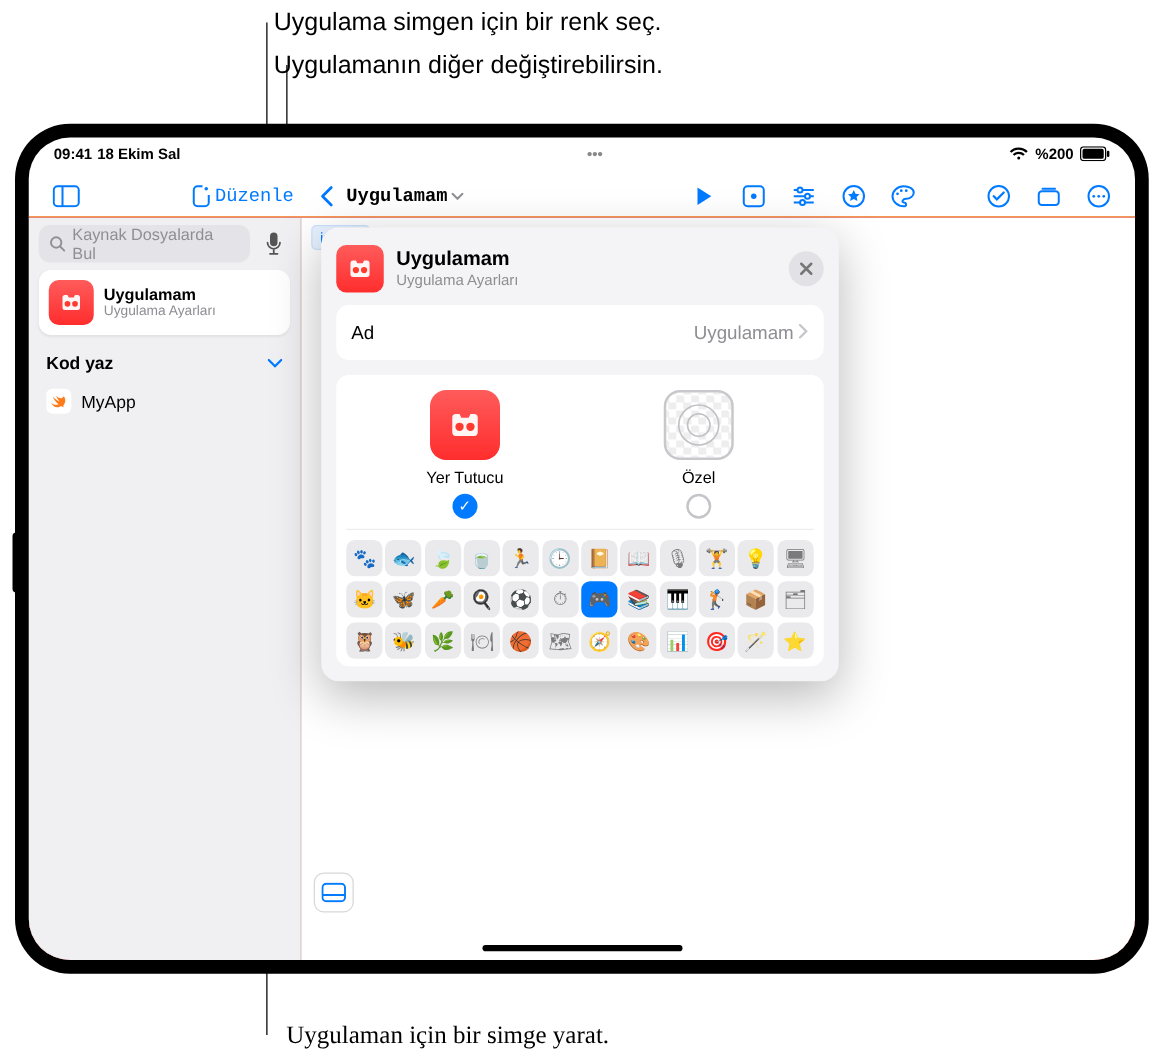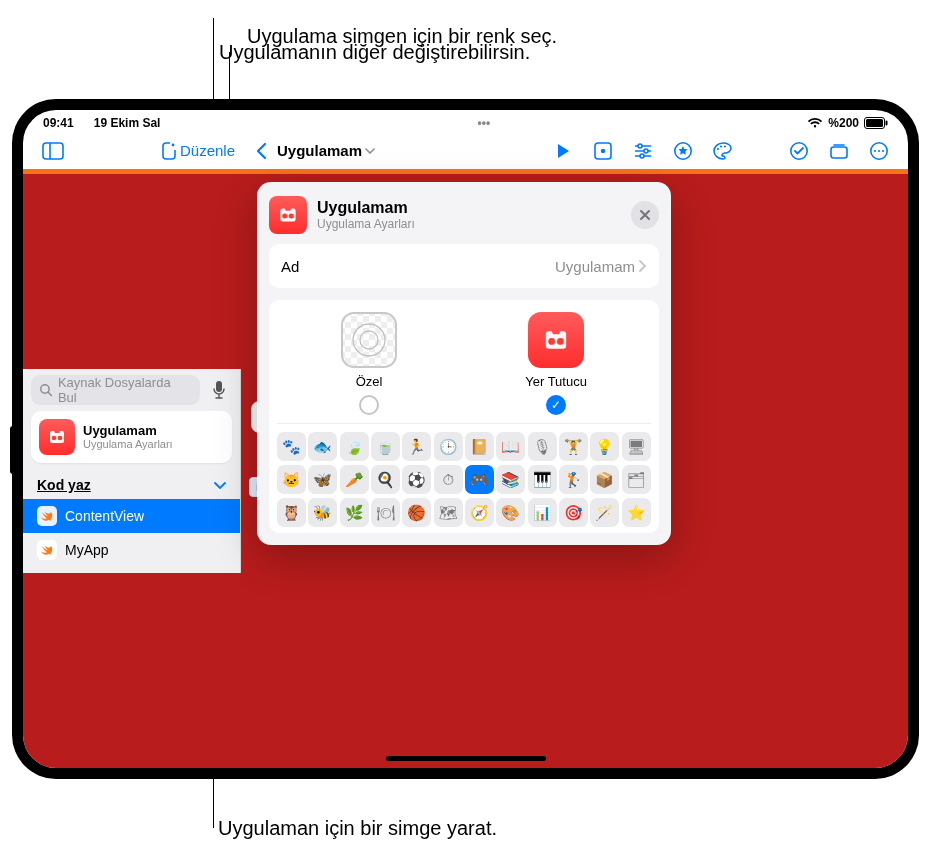--- a/index.html
+++ b/index.html
@@ -58,31 +58,32 @@
 
 .statusbar {
   display: flex;
   justify-content: space-between;
   align-items: center;
   padding: 4px 20px 0;
   font-size: 12px;
   font-weight: 600;
   height: 22px;
 }
-.statusbar-left { display: flex; gap: 20px; }
+.statusbar-left { display: flex; gap: 4px; }
 .statusbar-right { display: flex; gap: 5px; align-items: center; }
 .status-icon { display: inline-flex; align-items: center; }
 
 
 .toolbar {
   display: flex;
-  align-items: center;
+  align-items: flex-end;
   height: 42px;
-  border-bottom: 5px solid #f97316;
+  border-bottom: 1px solid #f97316;
   padding: 0 8px;
+  font-family: Liberation Mono, monospace;
 }
 .tb-left {
   width: 212px;
   display: flex;
   align-items: center;
   gap: 8px;
   padding-left: 6px;
 }
 .tb-icon {
   width: 32px;
@@ -135,21 +136,20 @@
   width: 22px; height: 22px;
   display: flex; align-items: center; justify-content: center;
 }
 
 
 .main {
   flex: 1;
   display: flex;
   overflow: hidden;
   background: #b91c1c;
-  align-items: center;
 }
 
 
 .sidebar {
   width: 218px;
   background: #f0f0f2;
   border-right: 1px solid #d8d8d8;
   display: flex;
   flex-direction: column;
   padding: 6px 0;
@@ -200,21 +200,20 @@
 .sidebar-card-title { font-weight: 600; }
 .sidebar-card-sub { color: #8e8e93; font-size: 11px; }
 .sidebar-section-head {
   display: flex;
   align-items: center;
   justify-content: space-between;
   padding: 4px 14px;
   font-size: 14px;
   font-weight: 700;
   margin-bottom: 2px;
-  text-decoration: underline;
 }
 .sidebar-chevron { color: #007aff; }
 .sidebar-item {
   display: flex;
   align-items: center;
   gap: 8px;
   padding: 7px 14px;
   font-size: 14px;
 }
 .sidebar-item.sel {
@@ -396,44 +395,44 @@
   border-left: 1px solid #000;
 }
 .bracket-top, .bracket-bot {
   position: absolute;
   width: 6px; height: 1px; background: #000;
 }
 </style>
 </head>
 <body>
 
-<div class="callout" style="left:219px; top:25px;margin-left:28px;">Uygulama simgen için bir renk seç.</div>
+<div class="callout" style="left:219px; top:7px;">Uygulama simgen için bir renk seç.</div>
 <div class="callout" style="left:219px; top:41px;">Uygulamanın diğer değiştirebilirsin.</div>
-<div class="callout" style="left:218px; top:817px;">Uygulaman için bir simge yarat.</div>
+<div class="callout" style="left:229px; top:817px;font-family:Liberation Serif, serif;">Uygulaman için bir simge yarat.</div>
 
 <div class="callout-line" style="left:213px; top:18px; width:1px; height:334px;"></div>
 <div class="callout-line" style="left:213px; top:351px; width:48px; height:1px;"></div>
 <div class="callout-line" style="left:229px; top:52px; width:1px; height:244px;"></div>
 <div class="callout-line" style="left:229px; top:295px; width:32px; height:1px;"></div>
 
 <div class="bracket" style="left:258px; top:392px; height:224px;">
   <div class="bracket-top" style="left:0; top:0;"></div>
   <div class="bracket-bot" style="left:0; bottom:0;"></div>
 </div>
 <div class="callout-line" style="left:213px; top:504px; width:45px; height:1px;"></div>
 <div class="callout-line" style="left:213px; top:504px; width:1px; height:324px;"></div>
 
 <div class="ipad">
   <div class="ipad-notch"></div>
   <div class="ipad-screen">
 
     <div class="statusbar">
       <div class="statusbar-left">
         <span>09:41</span>
-        <span>19 Ekim Sal</span>
+        <span>18 Ekim Sal</span>
       </div>
       <span style="color:#888;">•••</span>
       <div class="statusbar-right">
         <span class="status-icon">
           <svg width="16" height="12" viewBox="0 0 16 12">
               <path d="M8 10.5a1.2 1.2 0 100-2.4 1.2 1.2 0 000 2.4zM3.2 6.3a6.8 6.8 0 019.6 0l-1.3 1.3a5 5 0 00-7 0zM.8 3.9a10.2 10.2 0 0114.4 0l-1.3 1.3a8.4 8.4 0 00-11.8 0z" fill="#000"></path>
             </svg>
         </span>
         <span>%200</span>
         <span class="status-icon">
@@ -571,28 +570,20 @@
 
         <div class="sidebar-section-head">
           <span>Kod yaz</span>
           <span class="sidebar-chevron">
             <svg width="12" height="8" viewBox="0 0 12 8">
                 <path d="M1 1l5 5 5-5" stroke="#007aff" stroke-width="1.8" fill="none" stroke-linecap="round"></path>
               </svg>
           </span>
         </div>
 
-        <div class="sidebar-item sel">
-          <div class="swift-icon">
-            <svg width="14" height="14" viewBox="0 0 14 14">
-                <path d="M11 3c1.8 2.3 1.6 5.3-.4 7.4.3.6.3 1.2 0 1.6-.7-1-1.7-1.2-2.8-.7C5 12.7 2.4 11 1 8.3 3 10 5.3 10.2 6.8 9.3 4.6 7.7 2.8 5.3 2.2 3.2c1.6 1.9 3.7 3.4 5.5 4 .0 0-2-2.4-2.9-4.6C6.8 4.4 9.2 6 11 3z" fill="#ff7b17"></path>
-              </svg>
-          </div>
-          <span>ContentView</span>
-        </div>
         <div class="sidebar-item">
           <div class="swift-icon">
             <svg width="14" height="14" viewBox="0 0 14 14">
                 <path d="M11 3c1.8 2.3 1.6 5.3-.4 7.4.3.6.3 1.2 0 1.6-.7-1-1.7-1.2-2.8-.7C5 12.7 2.4 11 1 8.3 3 10 5.3 10.2 6.8 9.3 4.6 7.7 2.8 5.3 2.2 3.2c1.6 1.9 3.7 3.4 5.5 4 .0 0-2-2.4-2.9-4.6C6.8 4.4 9.2 6 11 3z" fill="#ff7b17"></path>
               </svg>
           </div>
           <span>MyApp</span>
         </div>
       </div>
 
@@ -640,39 +631,39 @@
                 </svg>
             </span>
           </span>
         </div>
       </div>
 
 
       <div class="icon-panel">
         <div class="icon-choice-row">
           <div class="icon-choice">
-            <div class="big-icon wire">
-              <svg width="40" height="40" viewBox="0 0 40 40">
-                  <circle cx="20" cy="20" r="16" stroke="#c0c0c5" stroke-width="1.3" fill="none"></circle>
-                  <circle cx="20" cy="20" r="9" stroke="#c0c0c5" stroke-width="1.3" fill="none"></circle>
-                </svg>
-            </div>
-            <span>Özel</span>
-            <div class="radio"></div>
-          </div>
-          <div class="icon-choice">
             <div class="big-icon red">
               <svg width="32" height="24" viewBox="0 0 22 16">
                   <path d="M6 2h2l1 2h4l1-2h2a2 2 0 012 2v8a2 2 0 01-2 2H6a2 2 0 01-2-2V4a2 2 0 012-2z" fill="#fff" opacity=".95"></path>
                   <circle cx="8" cy="9" r="2.3" fill="#ff3b30"></circle>
                   <circle cx="14" cy="9" r="2.3" fill="#ff3b30"></circle>
                 </svg>
             </div>
             <span>Yer Tutucu</span>
             <div class="radio checked">✓</div>
+          </div>
+          <div class="icon-choice">
+            <div class="big-icon wire">
+              <svg width="40" height="40" viewBox="0 0 40 40">
+                  <circle cx="20" cy="20" r="16" stroke="#c0c0c5" stroke-width="1.3" fill="none"></circle>
+                  <circle cx="20" cy="20" r="9" stroke="#c0c0c5" stroke-width="1.3" fill="none"></circle>
+                </svg>
+            </div>
+            <span>Özel</span>
+            <div class="radio"></div>
           </div>
         </div>
         <div class="icon-grid" id="icon-grid">
             <div class="gi">🐾</div>
             <div class="gi">🐟</div>
             <div class="gi">🍃</div>
             <div class="gi">🍵</div>
             <div class="gi">🏃</div>
             <div class="gi">🕒</div>
             <div class="gi">📔</div>

